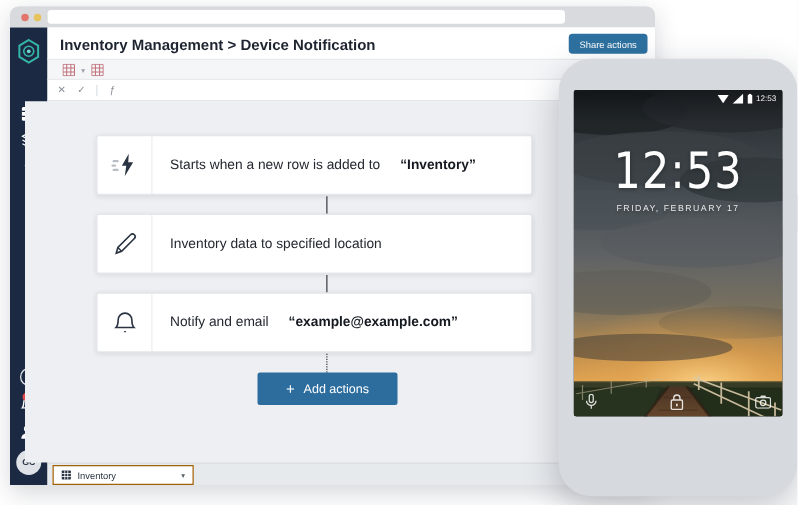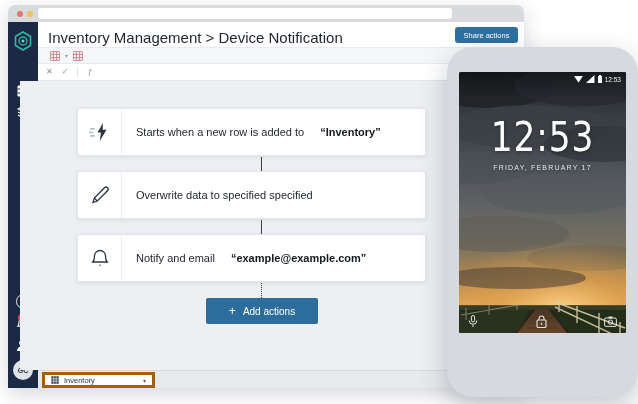--- a/index.html
+++ b/index.html
@@ -23,21 +23,21 @@
   .avatar{position:absolute;left:5px;top:338px;width:20px;height:20px;border-radius:50%;
           background:#dfe3e7;color:#2a3342;font-size:7px;font-weight:bold;
           display:flex;align-items:center;justify-content:center;}
   .help-circle{width:13px;height:13px;border-radius:50%;border:1.2px solid #fff;color:#fff;
           font-size:8px;display:flex;align-items:center;justify-content:center;opacity:.9;}
   .badge{position:absolute;right:5px;top:-2px;width:7px;height:7px;border-radius:50%;background:#e5484d;}
 
   
   .header{position:absolute;left:30px;top:17px;width:486px;height:26px;background:#fff;
           border-bottom:1px solid #e8eaec;box-sizing:border-box;}
-  .title{position:absolute;left:10px;top:7px;font-size:15px;font-weight:normal;color:#1e2430;}
+  .title{position:absolute;left:10px;top:7px;font-size:12px;font-weight:bold;color:#1e2430;}
   .share-btn{position:absolute;left:417px;top:5px;width:63px;height:16px;background:#2e71a0;
           color:#fff;font-size:7.5px;border:none;border-radius:3px;display:flex;
           align-items:center;justify-content:center;cursor:pointer;}
   .toolbar1{position:absolute;left:30px;top:43px;width:486px;height:16px;background:#f5f6f8;
           border-bottom:1px solid #e8eaec;box-sizing:border-box;display:flex;align-items:center;
           padding-left:12px;gap:5px;}
   .toolbar2{position:absolute;left:30px;top:59px;width:486px;height:17px;background:#fff;
           border-bottom:1px solid #e3e5e8;box-sizing:border-box;display:flex;align-items:center;
           padding-left:8px;gap:9px;}
   .t2-glyph{font-size:8px;color:#8a8f98;cursor:pointer;line-height:1;}
@@ -57,21 +57,21 @@
   .add-btn{position:absolute;left:186px;top:217px;width:112px;height:26px;background:#2c6d9d;
         border:none;border-radius:2px;color:#fff;display:flex;align-items:center;
         justify-content:center;gap:7px;cursor:pointer;}
   .add-plus{font-size:12px;line-height:1;}
   .add-label{font-size:10px;}
 
   
   .tabbar{position:absolute;left:30px;top:365px;width:486px;height:18px;background:#e7eaed;
         border-top:1px solid #d9dcdf;box-sizing:border-box;}
   .tab{position:absolute;left:4px;top:1px;width:113px;height:16px;background:#fff;
-        border:3px solid #a16207;box-sizing:border-box;display:flex;align-items:center;
+        border:1px solid #a16207;box-sizing:border-box;display:flex;align-items:center;
         padding:0 6px;gap:5px;cursor:pointer;}
   .tab-label{font-size:7.5px;color:#2a3342;flex:1;}
   .tab-caret{font-size:6px;color:#5a6068;cursor:pointer;}
 
   
   .phone{position:absolute;left:447px;top:47px;width:191px;height:350px;background:#d6dade;
         border-radius:26px;box-shadow:0 10px 28px rgba(20,30,50,.25);z-index:10;}
   .side-btn{position:absolute;left:636px;top:155px;width:4px;height:30px;border-radius:2px;
         background:#c0c5c9;z-index:9;}
   .screen{position:absolute;left:12px;top:25px;width:167px;height:261px;border-radius:2px;
@@ -215,21 +215,21 @@
       <div class="connector" style="top:76px;height:14px"></div>
 
       <div class="card" style="top:90px">
         <div class="card-ic">
           <svg width="20" height="20" viewBox="0 0 20 20">
             <path d="M3 17.5 L4.3 13 L14.5 2.8 a2.1 2.1 0 0 1 3 3 L7.3 16 Z" fill="none" stroke="#2a3342" stroke-width="1.3"></path>
             <line x1="4.3" y1="13" x2="7.3" y2="16" stroke="#2a3342" stroke-width="1.1"></line>
           </svg>
         </div>
         <div class="card-tx">
-            <span>Overwrite data to specified specified</span>
+            <span>Inventory data to specified location</span>
             <b></b>
           </div>
       </div>
 
       <div class="connector" style="top:139px;height:14px"></div>
 
       <div class="card" style="top:153px">
         <div class="card-ic">
           <svg width="20" height="21" viewBox="0 0 20 21">
             <path d="M10 2.5 a5.5 5.5 0 0 1 5.5 5.5 c0 4.2 1.7 6 1.7 6 H2.8 c0 0 1.7-1.8 1.7-6 A5.5 5.5 0 0 1 10 2.5 Z" fill="none" stroke="#2a3342" stroke-width="1.3"></path>

